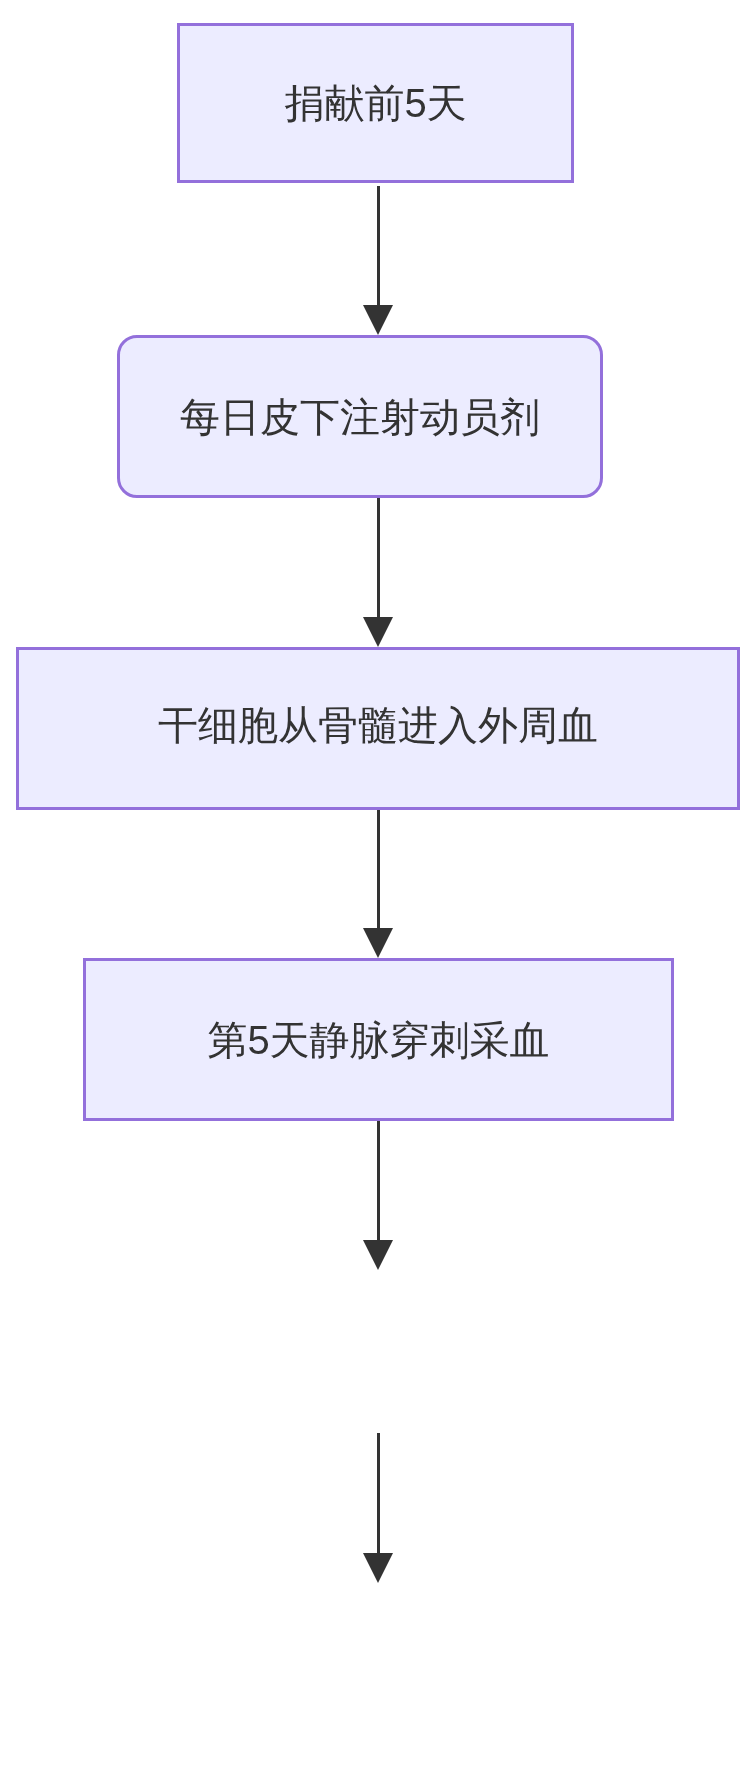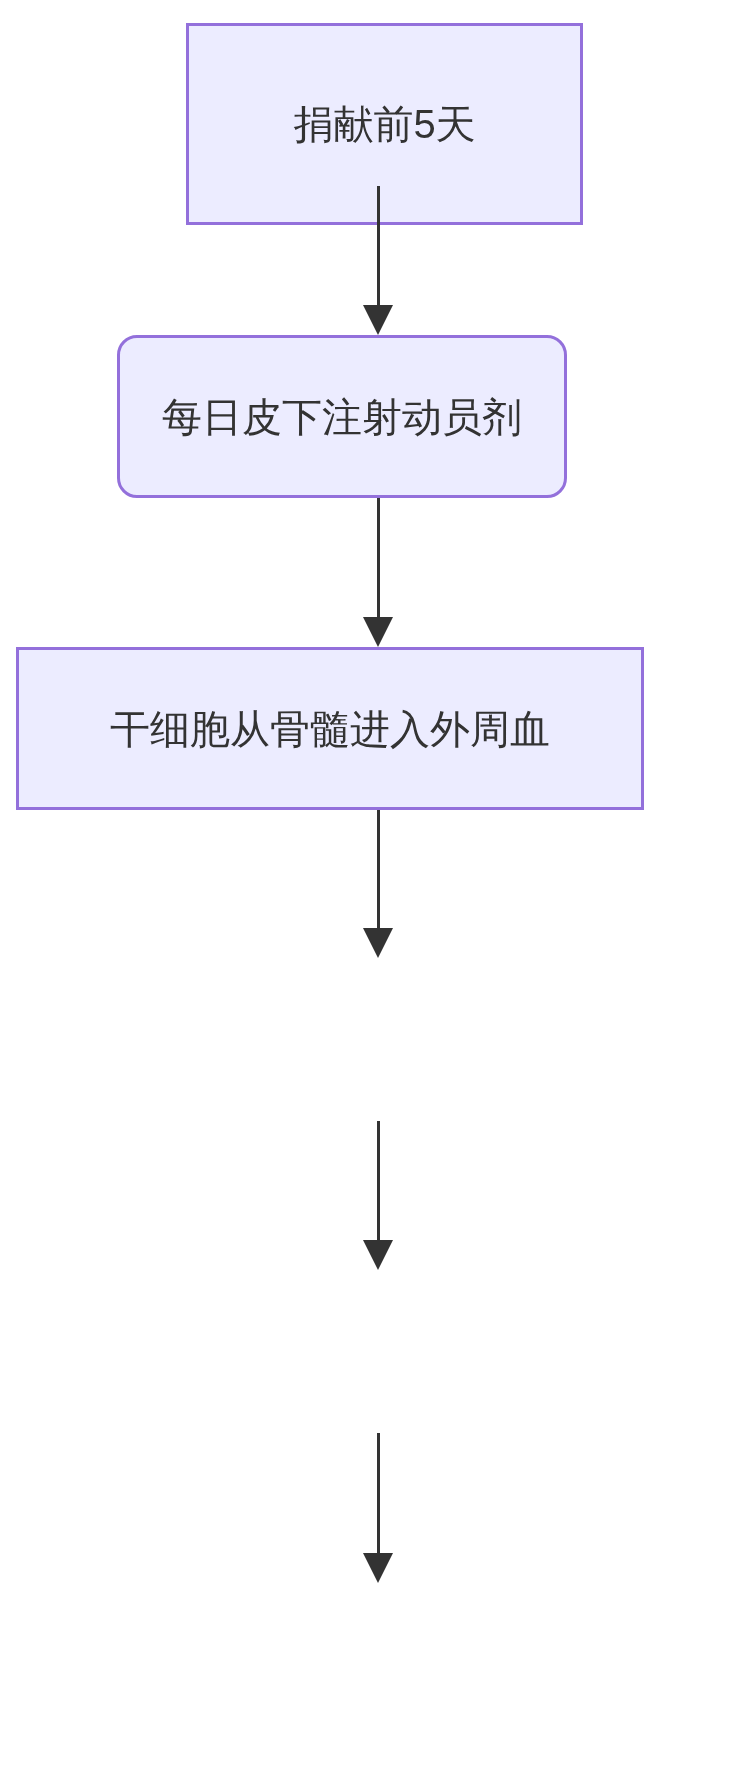--- a/index.html
+++ b/index.html
@@ -48,23 +48,23 @@
     background: var(--arrow);
   }
   .edge .head {
     width: 0;
     height: 0;
     border-left: 15px solid transparent;
     border-right: 15px solid transparent;
     border-top: 30px solid var(--arrow);
   }
   
-  #node1 { left: 186px; top: 23px;   width: 397px; height: 202px; }
-  #node2 { left: 117px; top: 335px;  width: 450px; height: 163px; }
-  #node3 { left: 16px;  top: 647px;  width: 628px; height: 163px; }
+  #node1 { left: 177px; top: 23px;   width: 397px; height: 160px; }
+  #node2 { left: 117px; top: 335px;  width: 486px; height: 163px; }
+  #node3 { left: 16px;  top: 647px;  width: 724px; height: 163px; font-family: Liberation Mono, monospace; }
   #node4 { left: 83px;  top: 958px;  width: 591px; height: 163px; }
   #node5 { left: 48px;  top: 1270px; width: 660px; height: 163px; }
   #node6 { left: 95px;  top: 1583px; width: 566px; height: 164px; }
   
   #edge1 { left: 363px; top: 186px;  height: 149px; }
   #edge2 { left: 363px; top: 498px;  height: 149px; }
   #edge3 { left: 363px; top: 810px;  height: 148px; }
   #edge4 { left: 363px; top: 1121px; height: 149px; }
   #edge5 { left: 363px; top: 1433px; height: 150px; }
 </style>
@@ -93,20 +93,23 @@
 
   <div class="node" id="node3">
     <span class="label">干细胞从骨髓进入外周血</span>
   </div>
 
   <div class="edge" id="edge3">
     <div class="stem"></div>
     <div class="head"></div>
   </div>
 
+  <div class="node" id="node4">
+    <span class="label">第5天静脉穿刺采血</span>
+  </div>
 
   <div class="edge" id="edge4">
     <div class="stem"></div>
     <div class="head"></div>
   </div>
 
 
   <div class="edge" id="edge5">
     <div class="stem"></div>
     <div class="head"></div>

